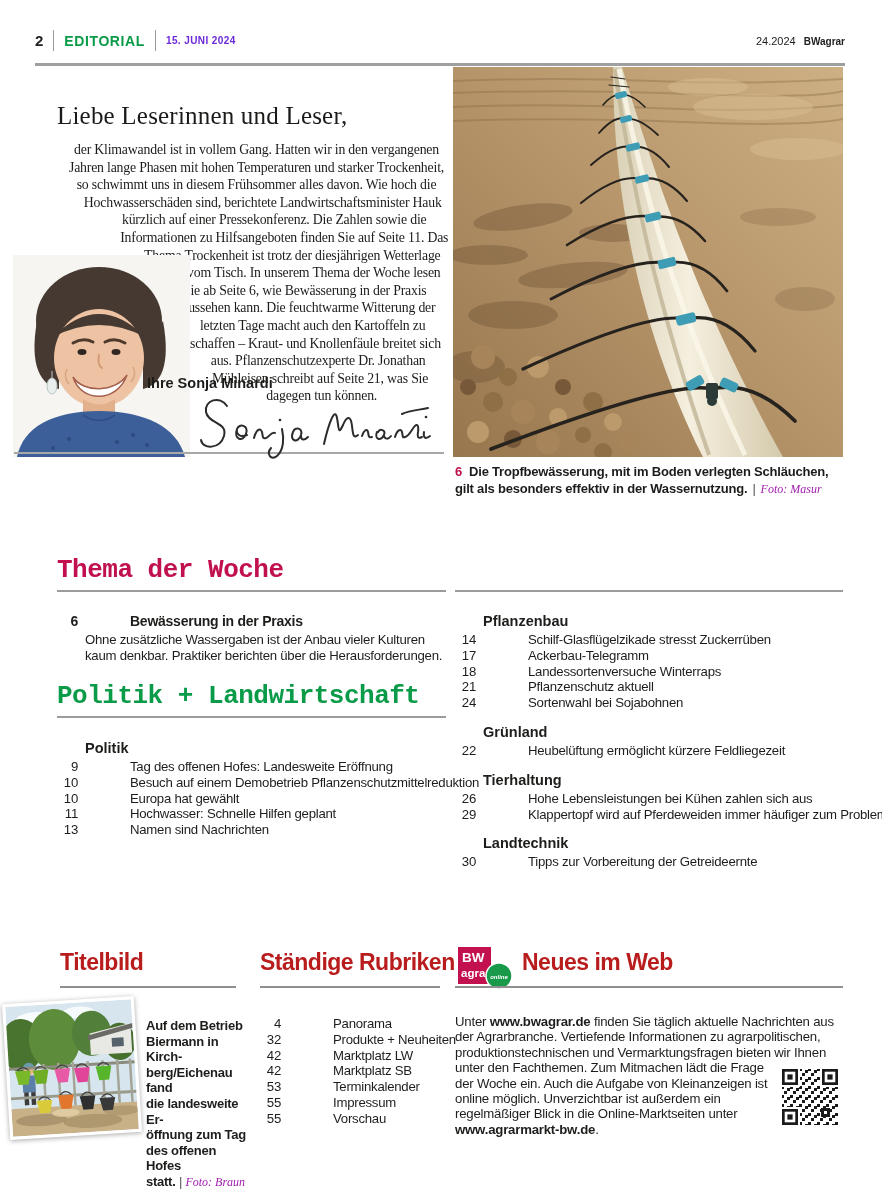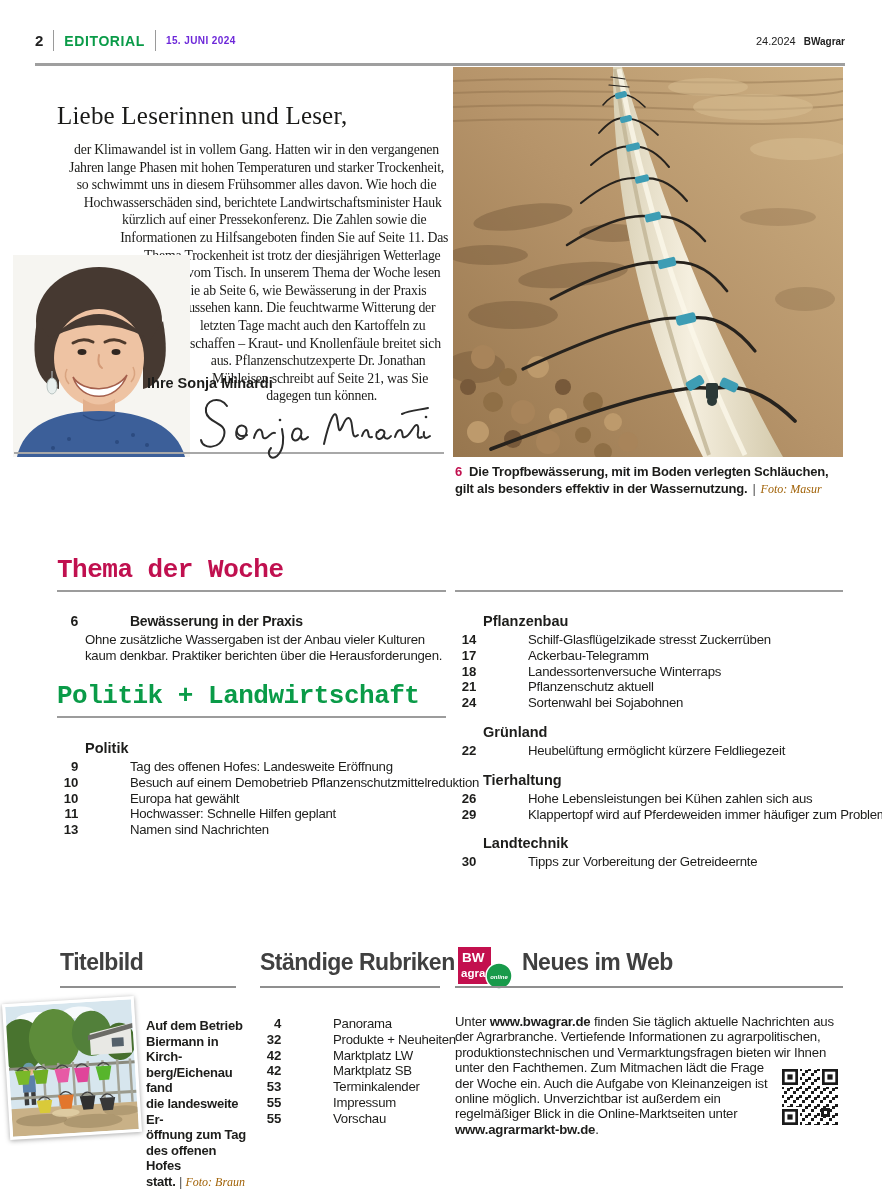--- a/index.html
+++ b/index.html
@@ -29,36 +29,36 @@
       100px 162px,115px 196px,127px 235px,135px 278px,139px 315px,0px 315px);
     shape-margin:5px;}
   .signoff{font-weight:bold;font-size:14.5px;color:#1c1c1a;}
   .sigline{background:#a8a8a8;height:2px;}
 
   
   .caption{font-weight:bold;font-size:13px;line-height:16.5px;letter-spacing:-0.2px;color:#1c1c1a;}
   .caption .pgref{color:#c0104f;margin-right:7px;}
   .caption .sep{font-weight:normal;color:#555;margin:0 5px;}
   .credit{font-family:"Liberation Serif",serif;font-style:italic;font-weight:normal;
-          font-size:12px;color:#a16207;letter-spacing:0;}
+          font-size:12px;color:#a21caf;letter-spacing:0;}
 
   
   .sec-title{font-weight:bold;font-size:26px;letter-spacing:-0.5px;line-height:28px;font-family:Liberation Mono, monospace;}
   .sec-title.red{color:#c0104f;}
   .sec-title.green{color:#0a9b48;}
   .toc-row{display:flex;line-height:15.8px;font-size:13.2px;letter-spacing:-0.25px;}
-  .toc-row .pg{flex:0 0 21px;width:21px;text-align:right;margin-right:7px;font-weight:bold;}
+  .toc-row .pg{flex:0 0 21px;width:21px;text-align:right;margin-right:7px;}
   .toc-row .lbl{white-space:nowrap;padding-left:45px;}
   .toc-row.b1 .pg,.toc-row.b1 .lbl{font-weight:bold;font-size:14px;}
   .toc-heading{font-weight:bold;font-size:14.5px;line-height:16px;margin:13px 0 3px 28px;}
   .toc-heading.first{margin-top:0;}
   .toc-desc{font-size:13.2px;line-height:15.8px;letter-spacing:-0.25px;margin:2px 0 0 28px;width:362px;}
 
   
-  .bot-title{font-weight:bold;font-size:23px;letter-spacing:-0.5px;color:#404040;line-height:25px;}
+  .bot-title{font-weight:bold;font-size:23px;letter-spacing:-0.5px;color:#b91c1c;line-height:25px;}
   .tb-caption{font-weight:bold;font-size:13px;line-height:15.6px;letter-spacing:-0.25px;}
   .web-par{font-size:13.2px;line-height:15.4px;letter-spacing:-0.2px;}
   .web-par .b{font-weight:bold;}
   .qr-spacer{float:right;width:64px;height:120px;
     shape-outside:polygon(0px 52px,64px 52px,64px 120px,0px 120px);}
   .thumb-wrap{transform:rotate(-3.5deg);transform-origin:50% 50%;background:#fff;
     padding:3px;box-shadow:0 1px 5px rgba(0,0,0,.35);}
   svg{display:block;}
 </style>
 </head>

